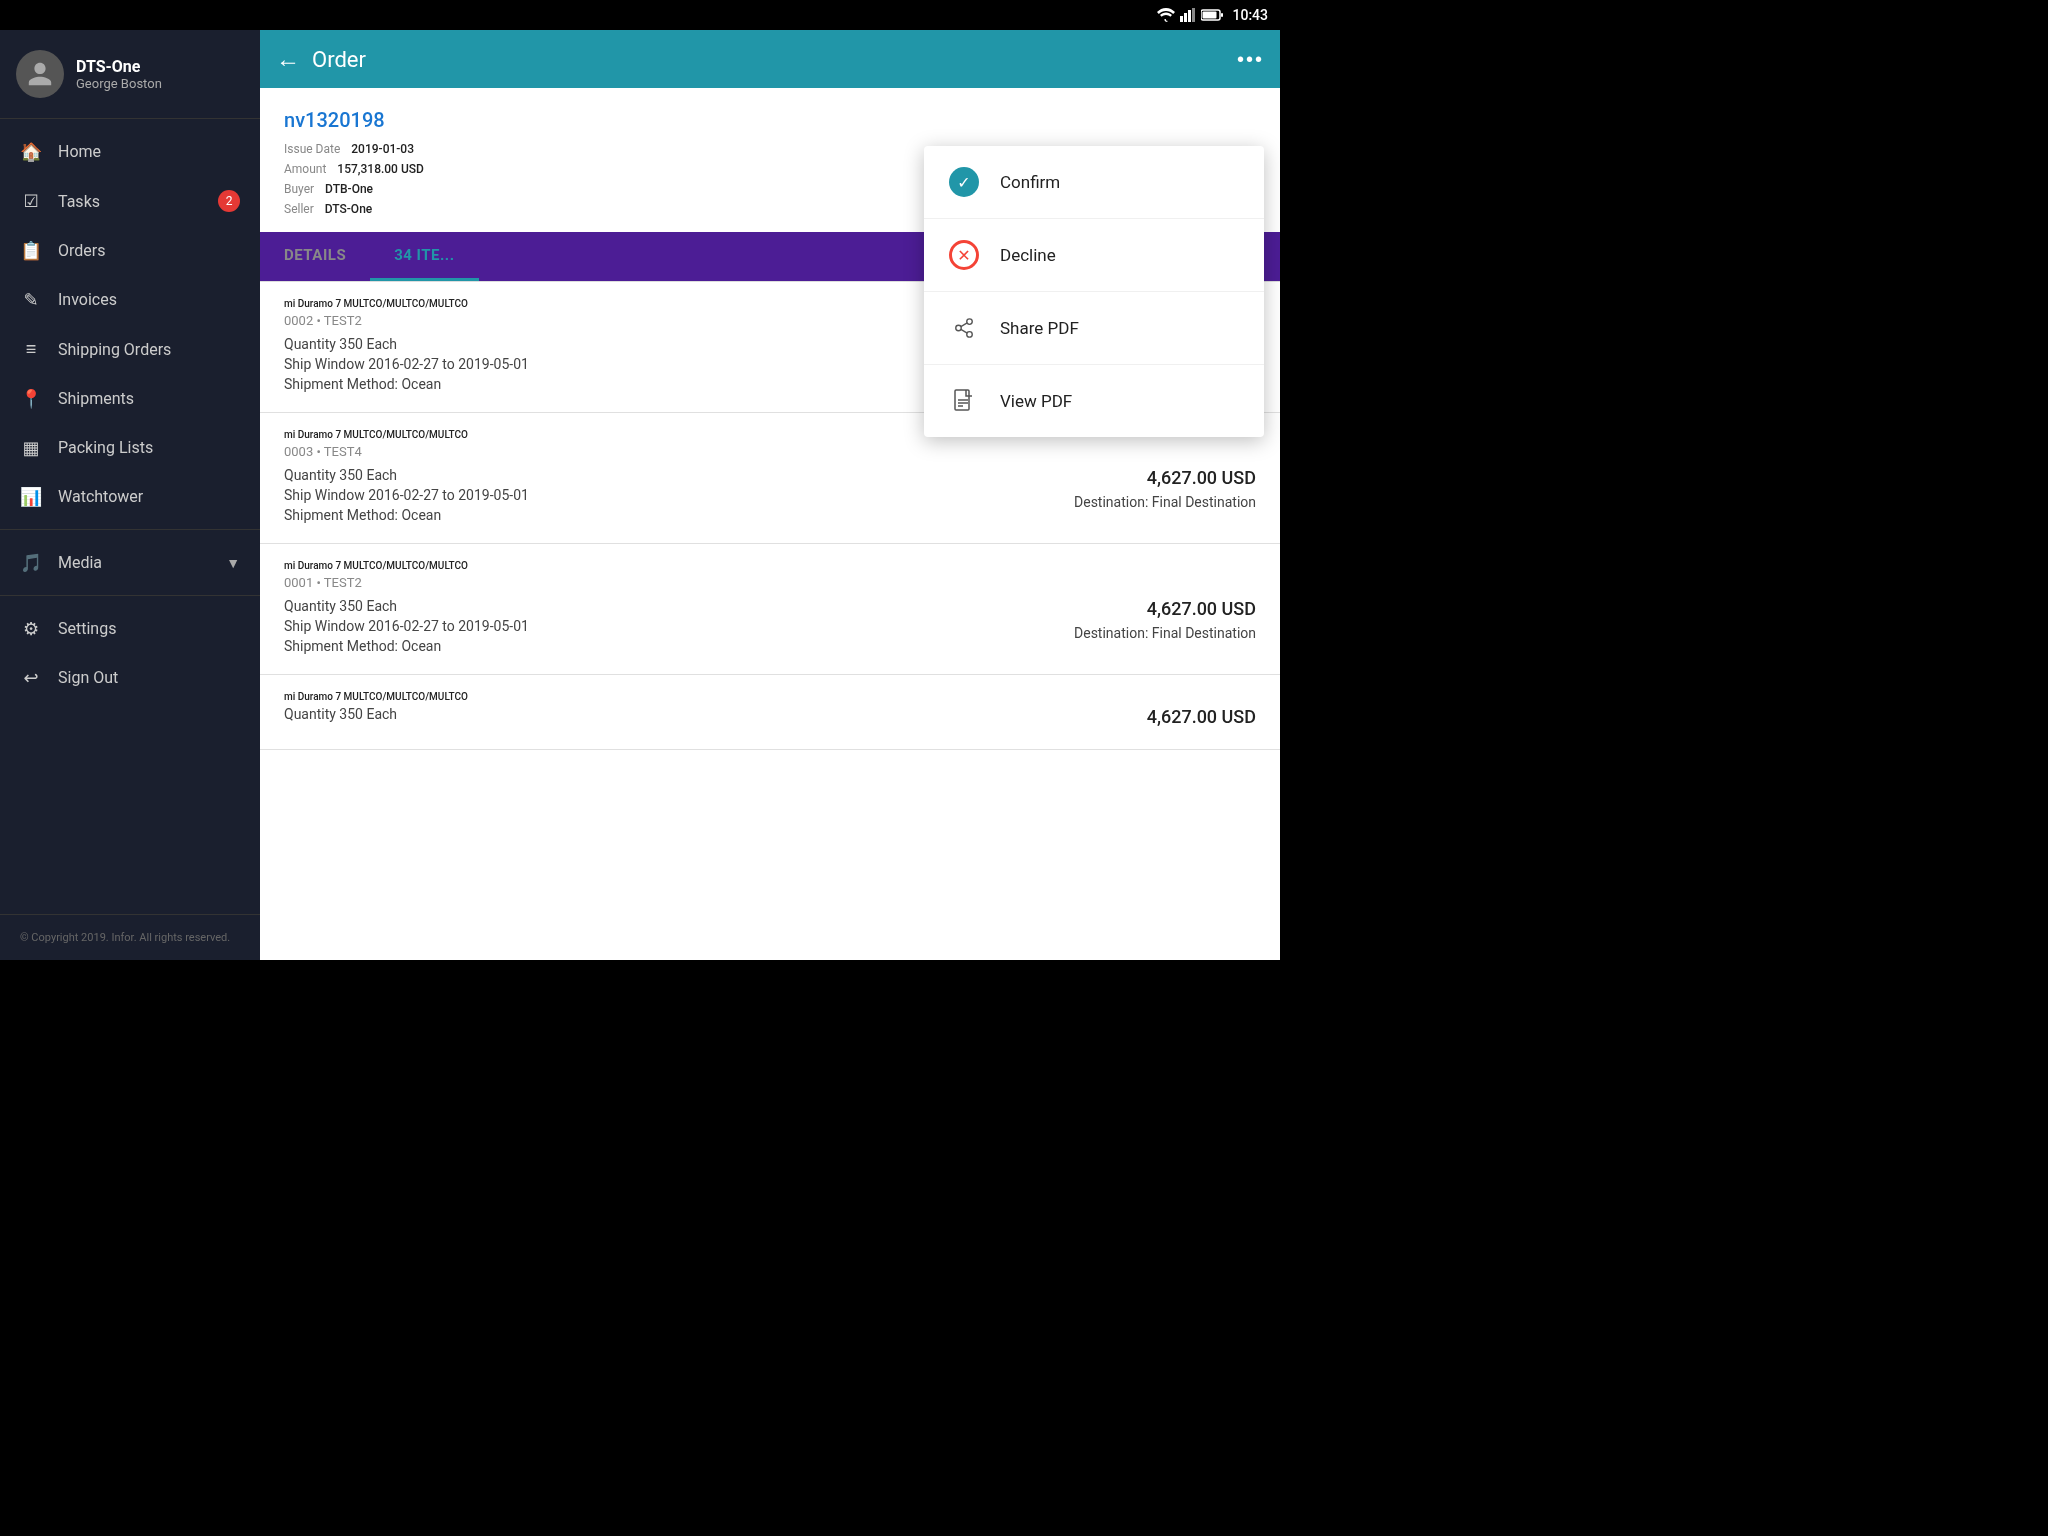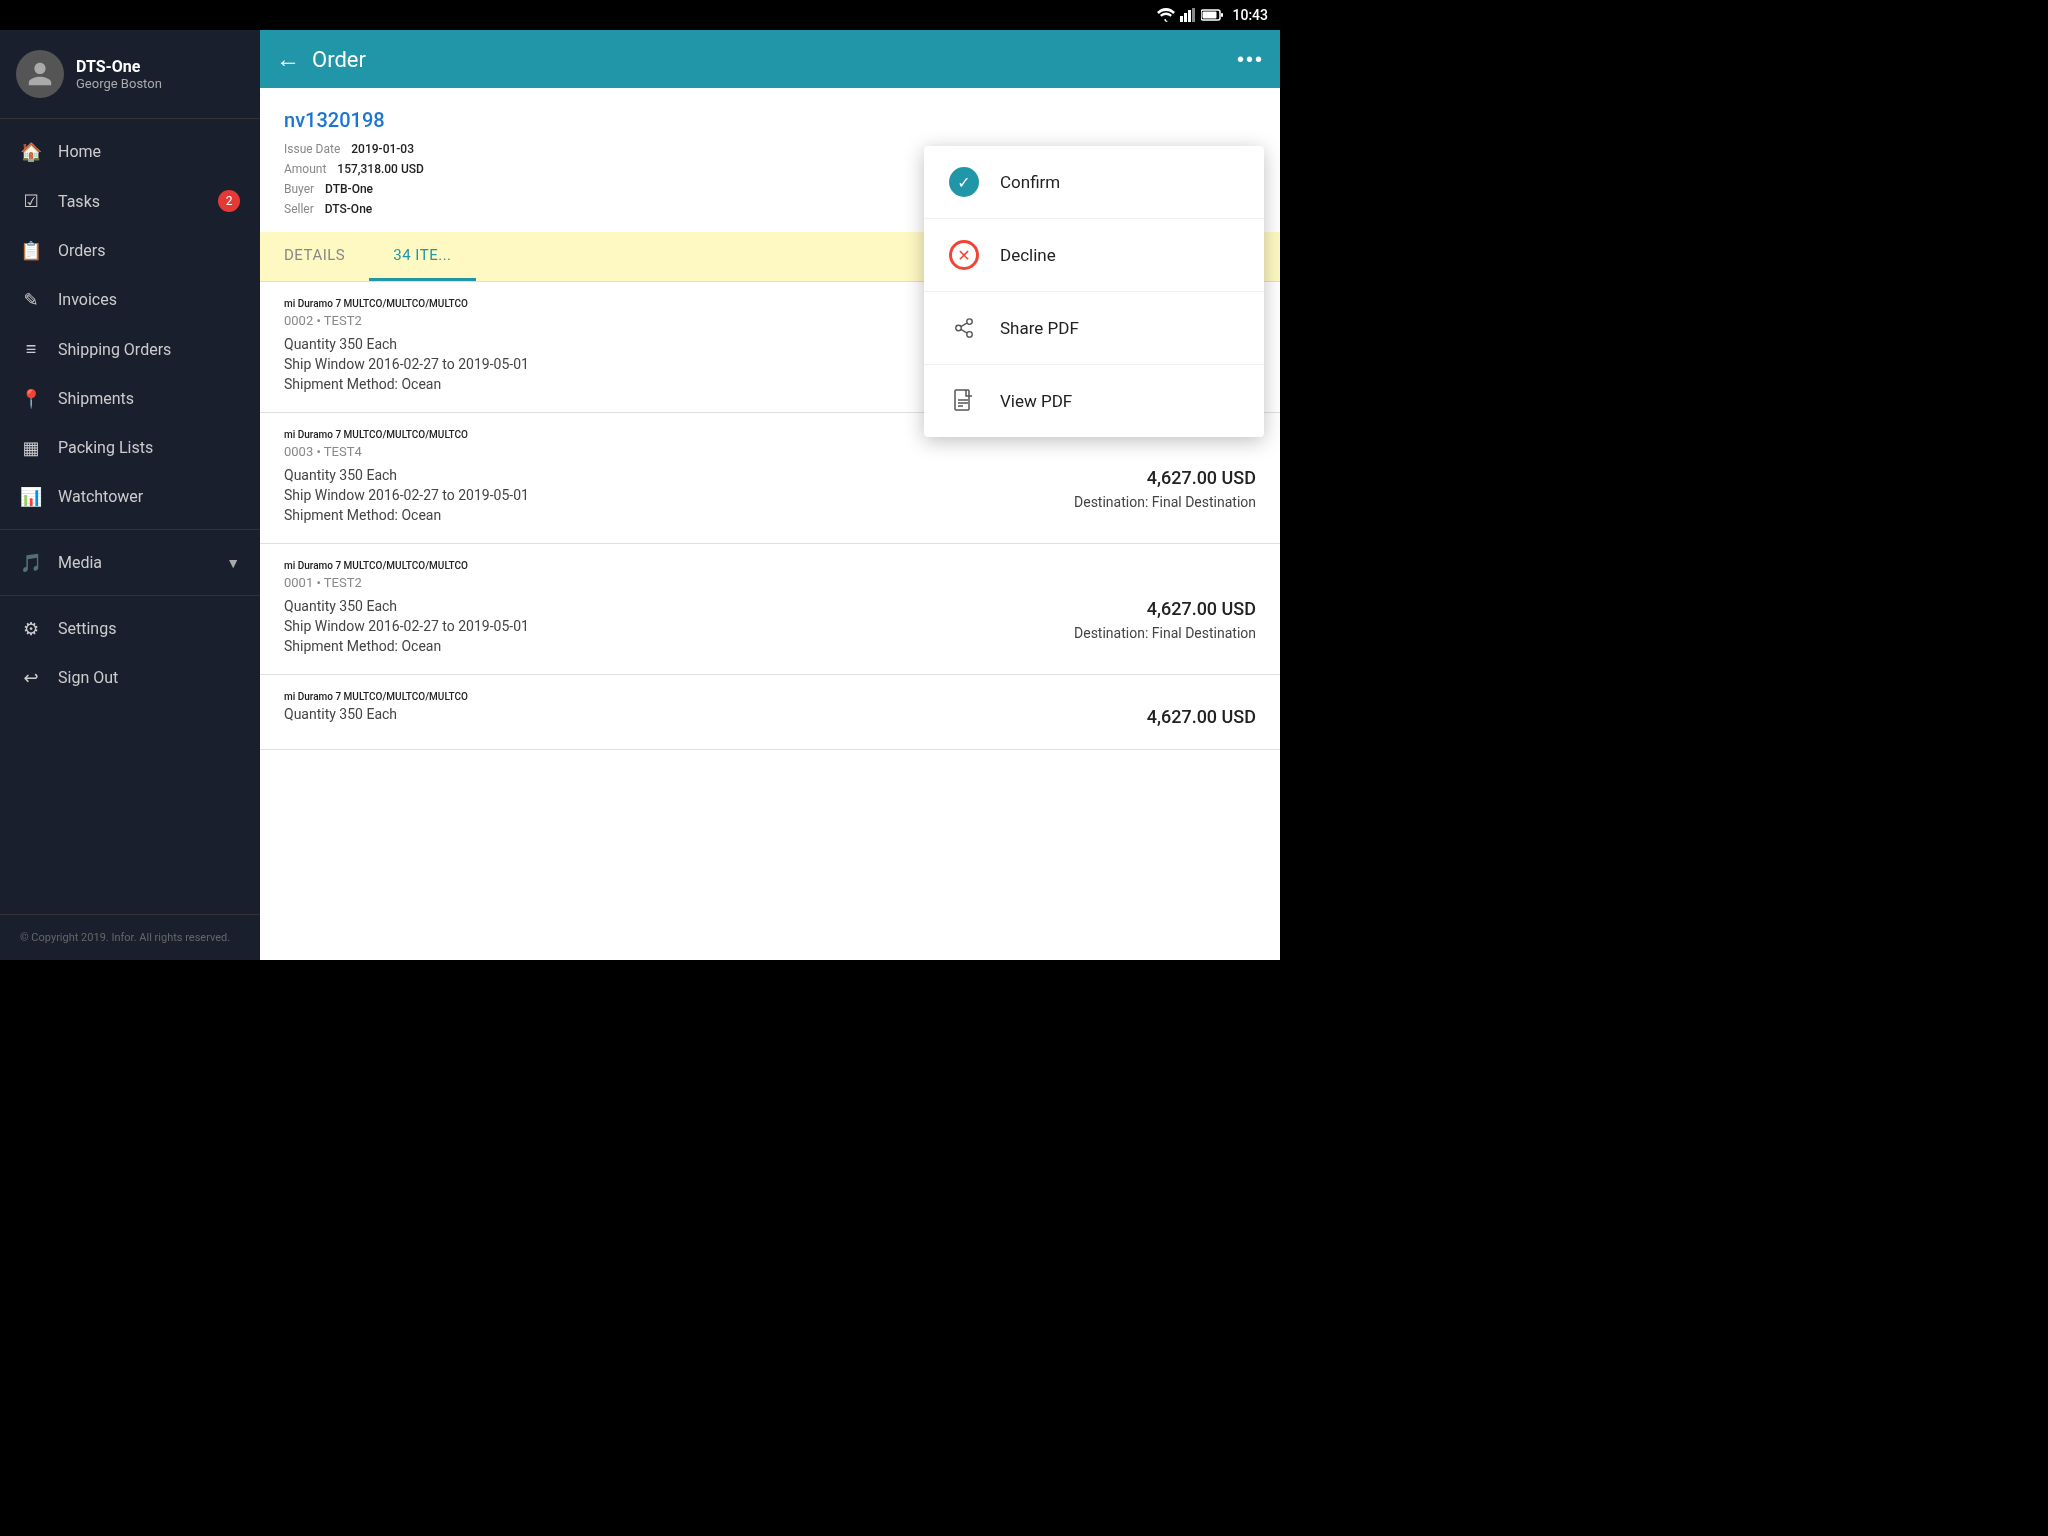--- a/index.html
+++ b/index.html
@@ -167,21 +167,22 @@
     }
     .order-meta { margin-bottom: 6px; font-size: 12px; color: #333; }
     .order-meta span.label { color: #888; margin-right: 8px; }
     .order-meta span.value { color: #222; font-weight: 500; }
 
     
     .tabs-row {
       display: flex;
       border-bottom: 1px solid #ddd;
       margin-top: 16px;
-      background: #fef9c3;
+      background: #4c1d95;
+      font-weight: bold;
     }
     .tab {
       padding: 14px 24px;
       font-size: 15px;
       cursor: pointer;
       color: #888;
       border-bottom: 3px solid transparent;
       text-transform: uppercase;
       letter-spacing: 0.5px;
     }

